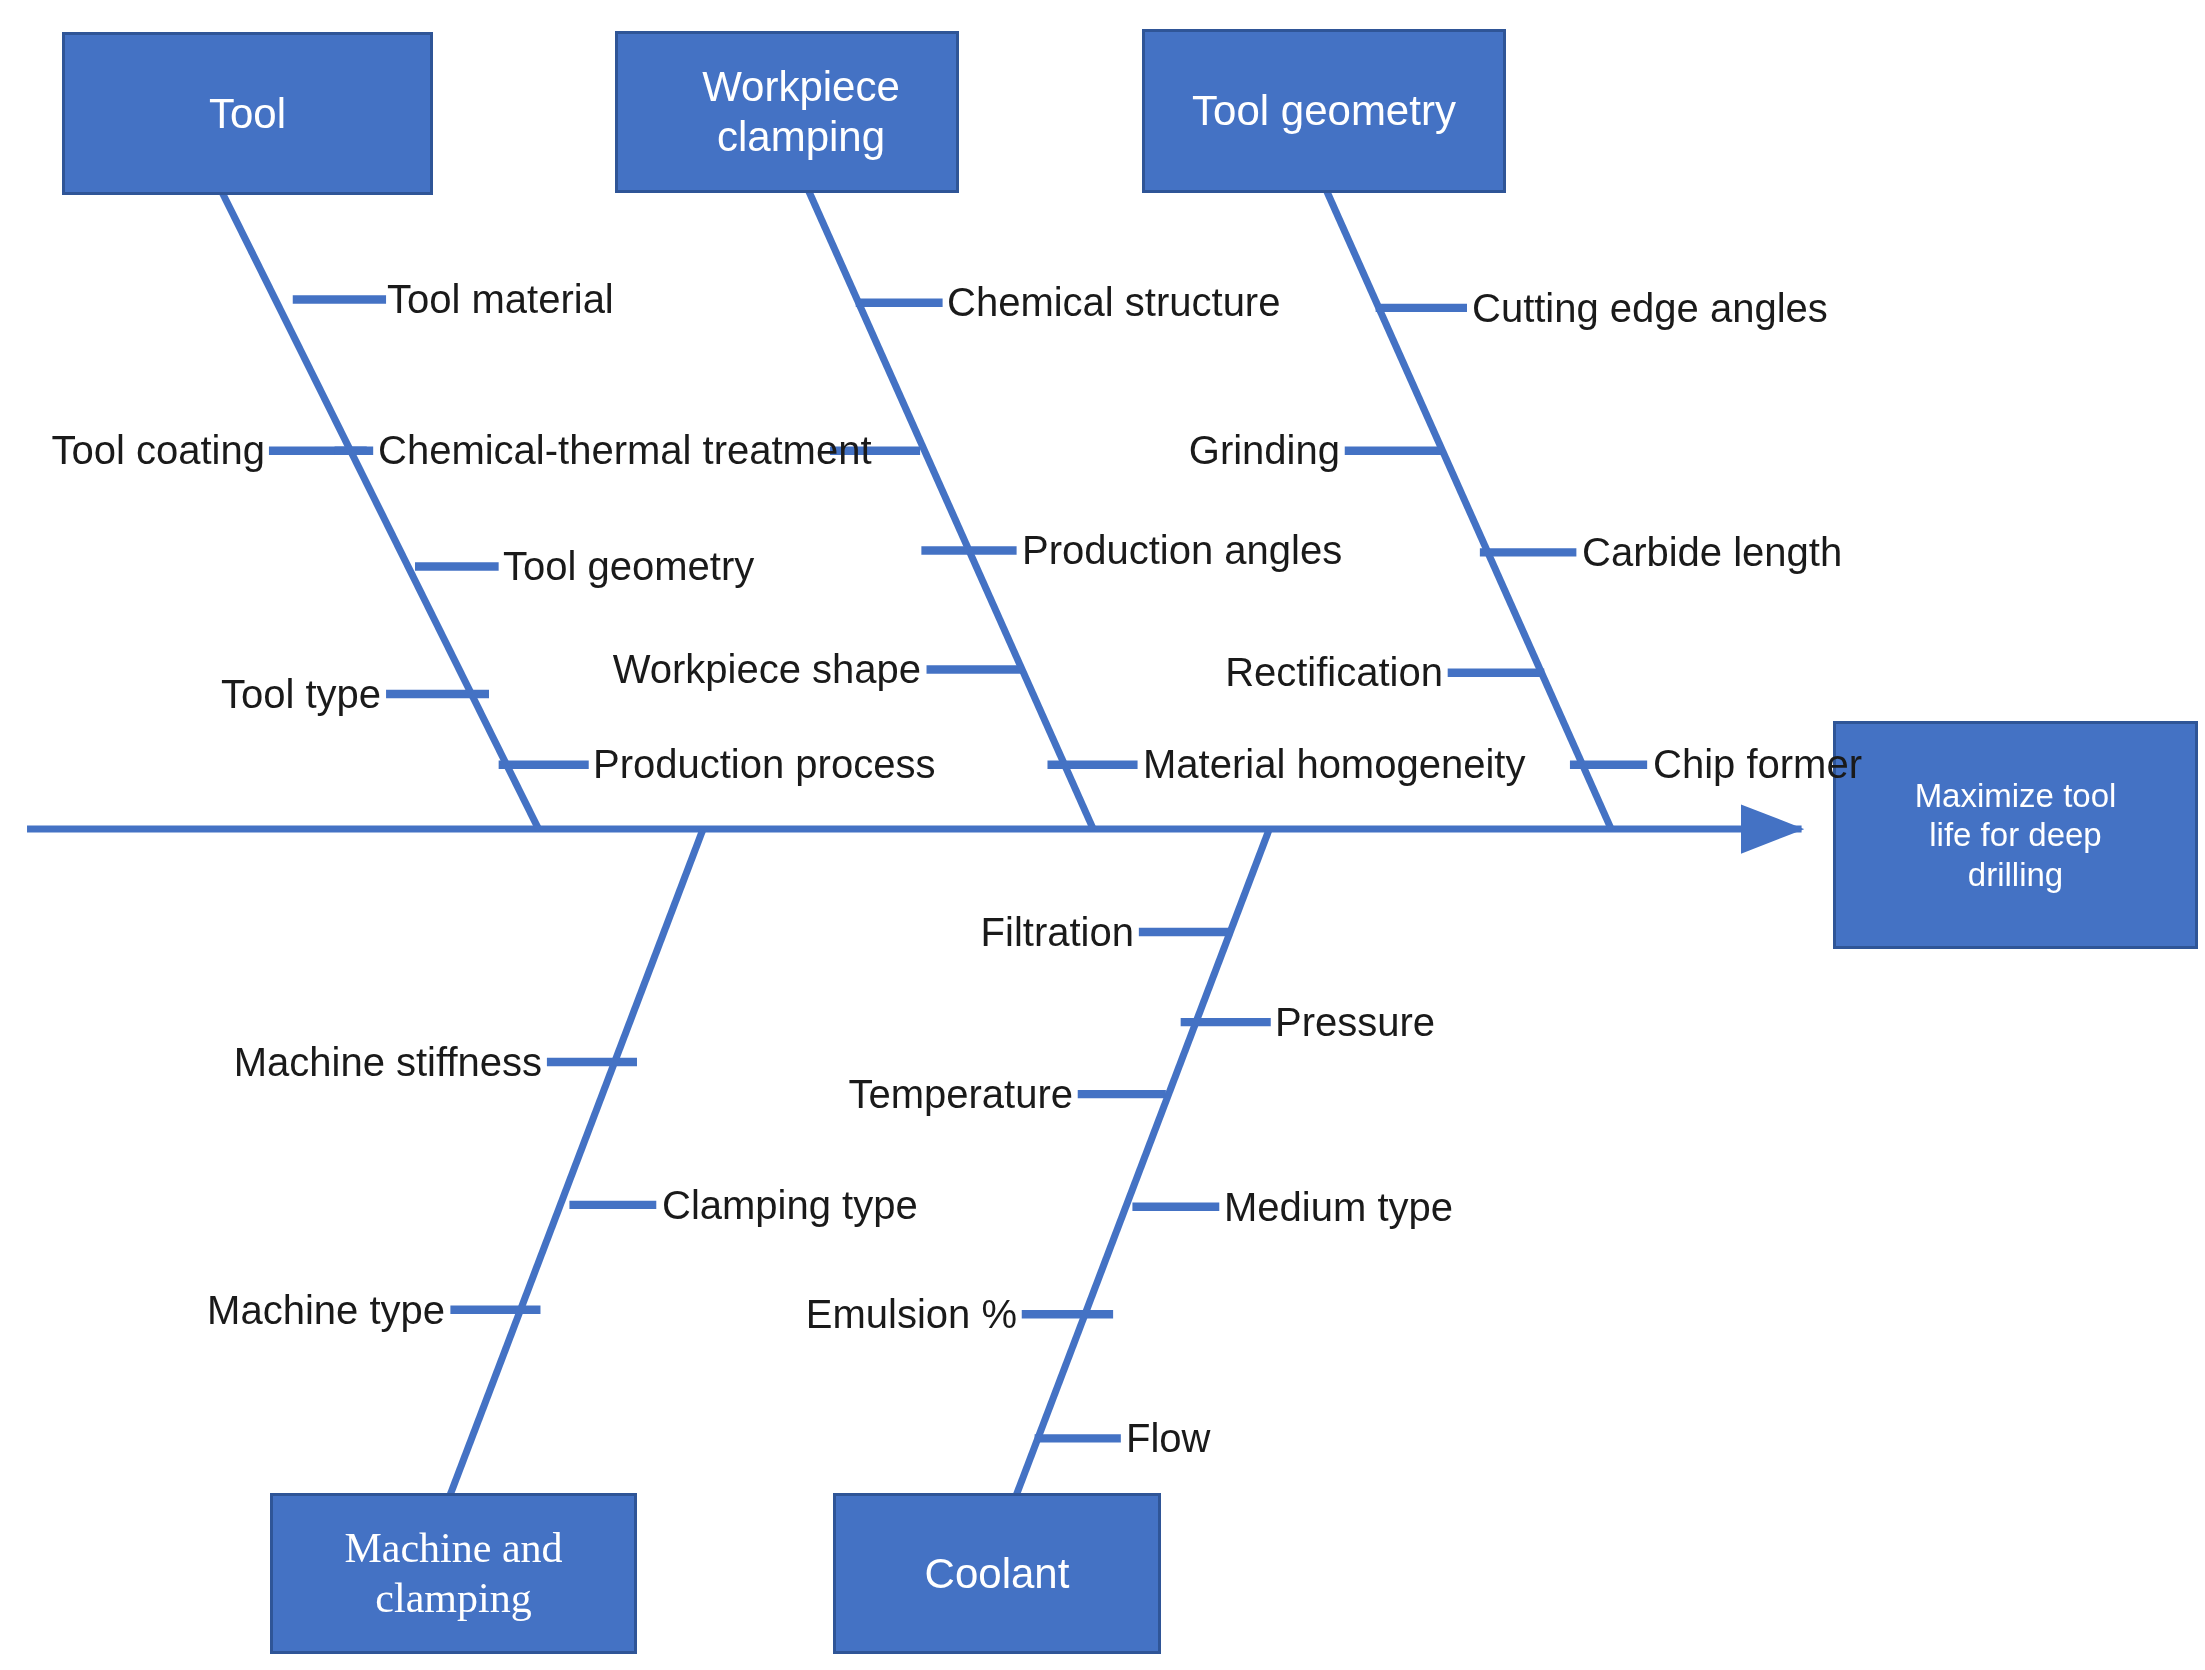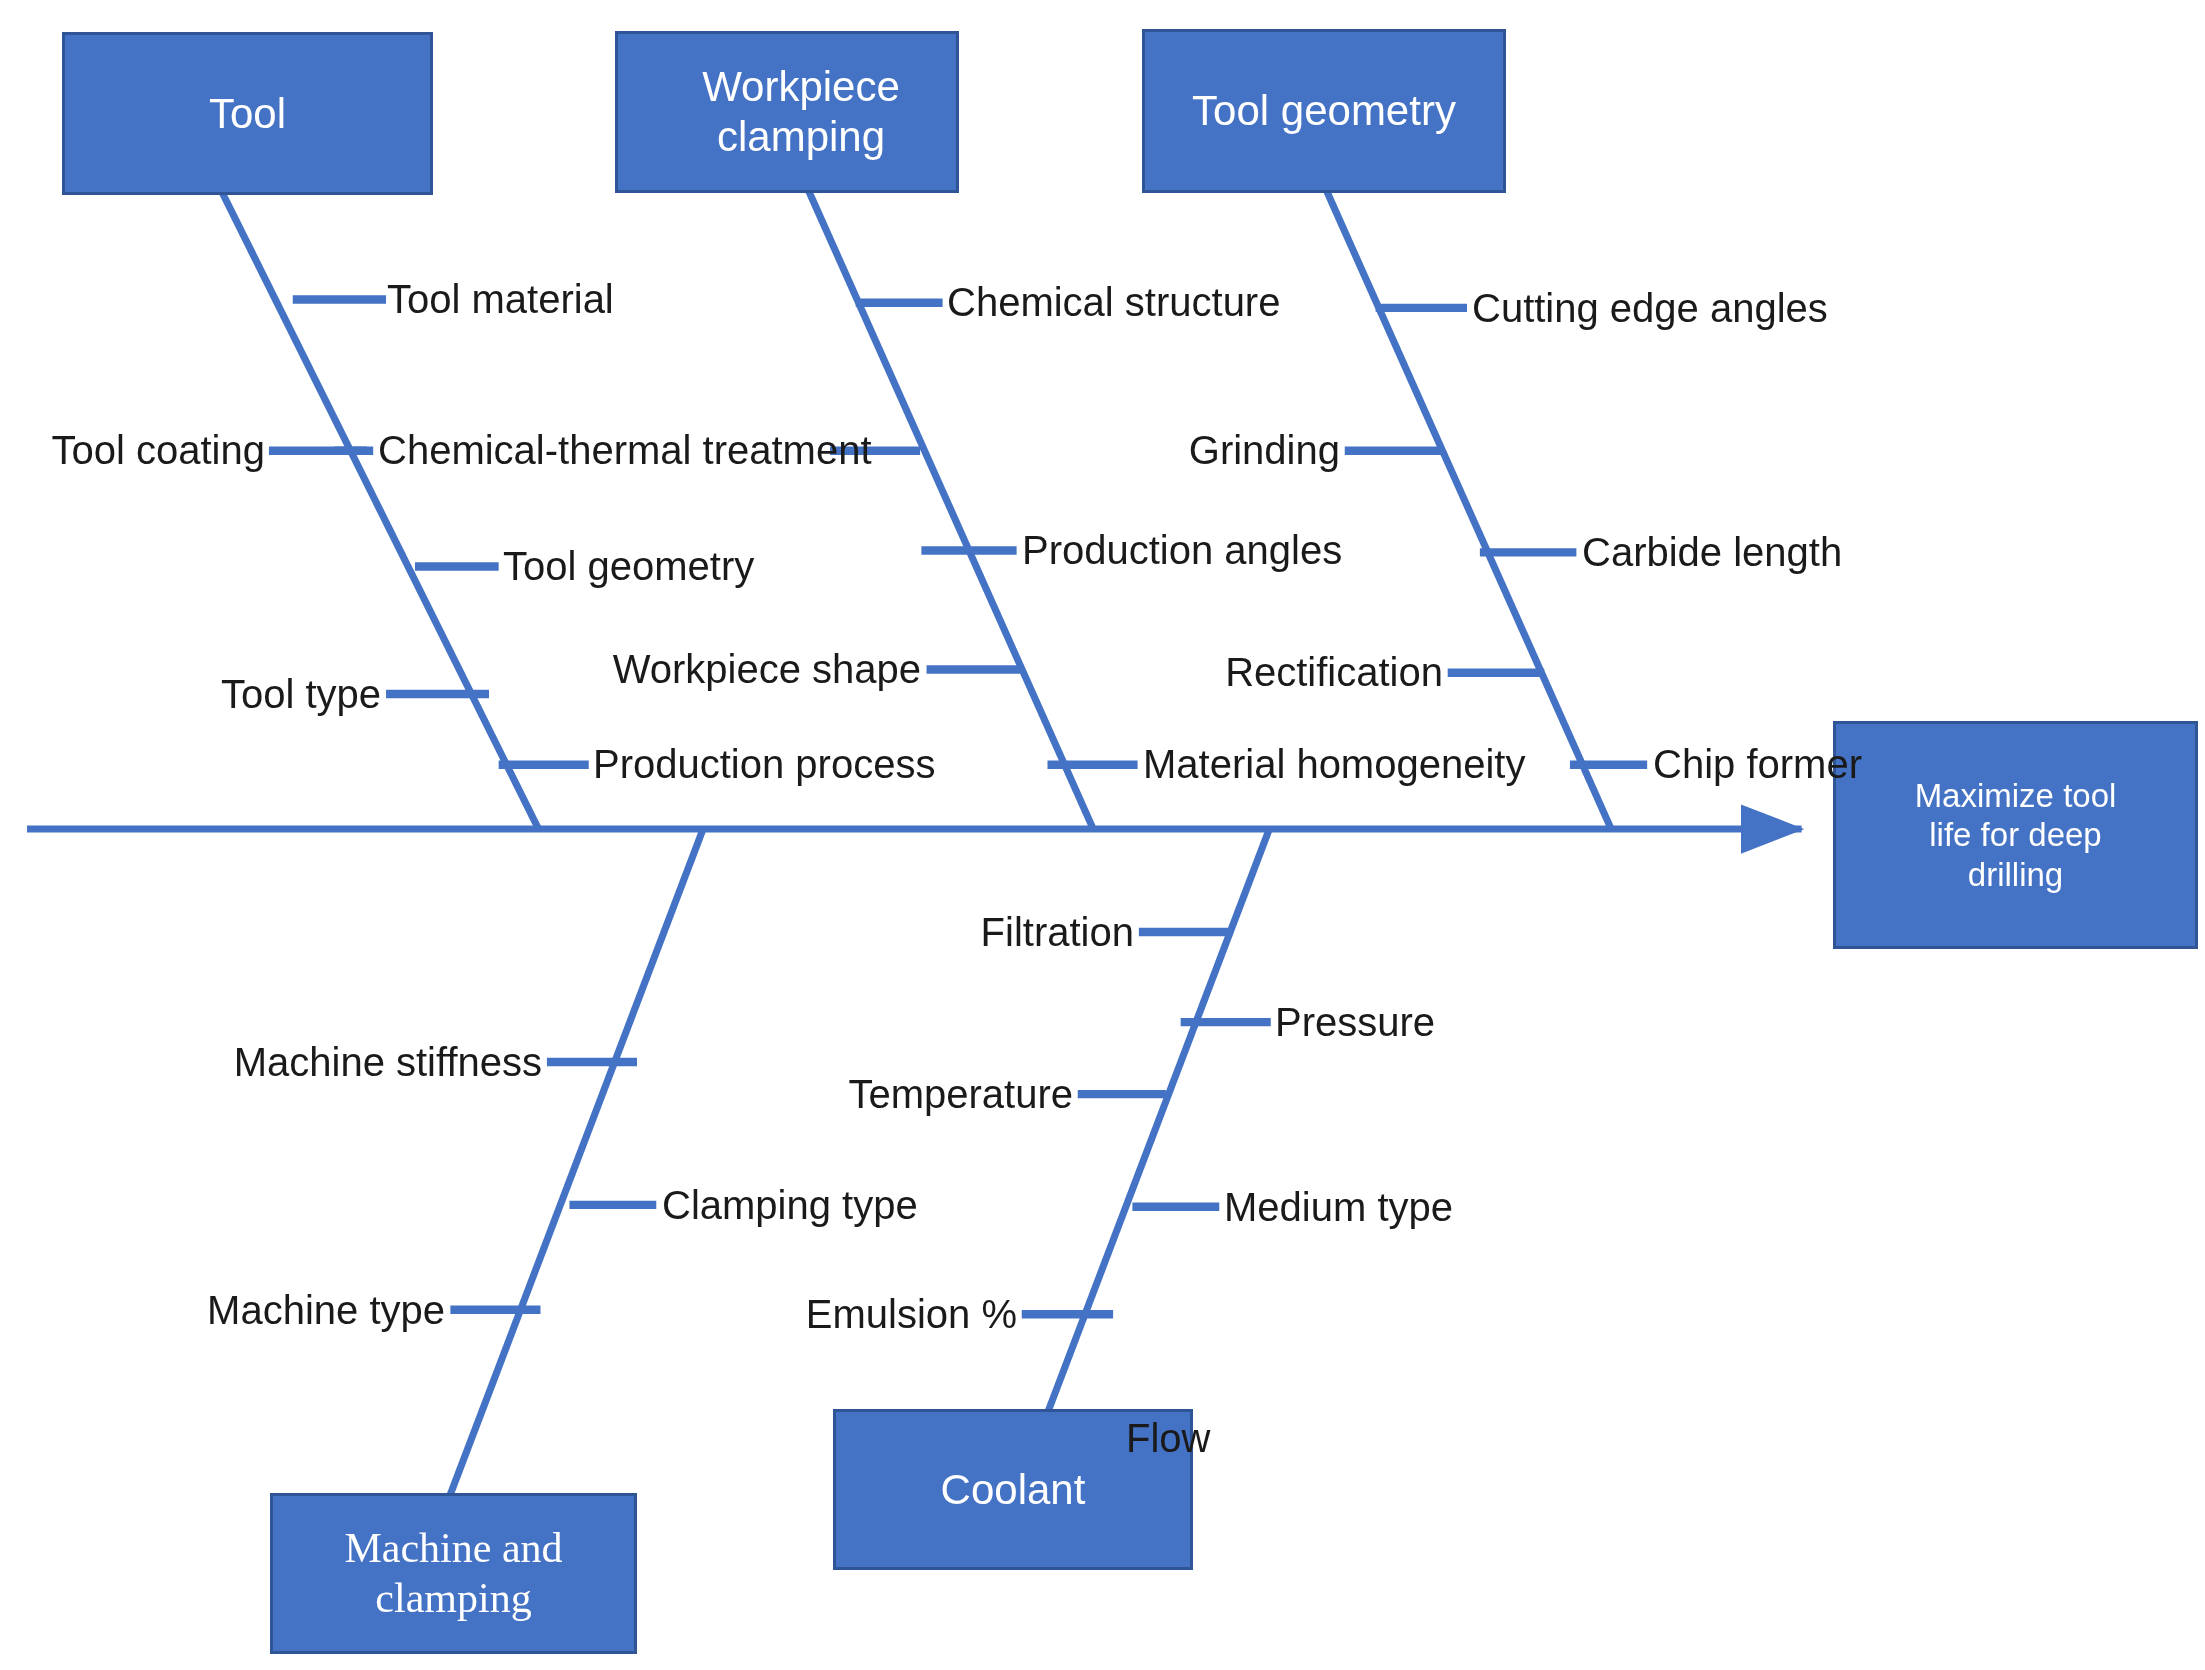--- a/index.html
+++ b/index.html
@@ -81,21 +81,21 @@
 
   <div class="cat-box" style="left:1142px;top:29px;width:364px;height:164px;">
     <span class="cat-label">Tool geometry</span>
   </div>
 
   <div class="cat-box" style="left:270px;top:1493px;width:367px;height:161px;flex-direction:column;font-family:Liberation Serif, serif;">
     <span class="cat-label">Machine and</span>
     <span class="cat-label">clamping</span>
   </div>
 
-  <div class="cat-box" style="left:833px;top:1409px;width:360px;height:161px;">
+  <div class="cat-box" style="left:833px;top:1493px;width:328px;height:161px;">
     <span class="cat-label">Coolant</span>
   </div>
 
   <div class="head-box" style="left:1833px;top:721px;width:365px;height:228px;flex-direction:column;">
     <span>Maximize tool</span>
     <span>life for deep</span>
     <span>drilling</span>
   </div>
 
   <div class="cause-label right" style="left:387px;top:299px;">Tool material</div>

